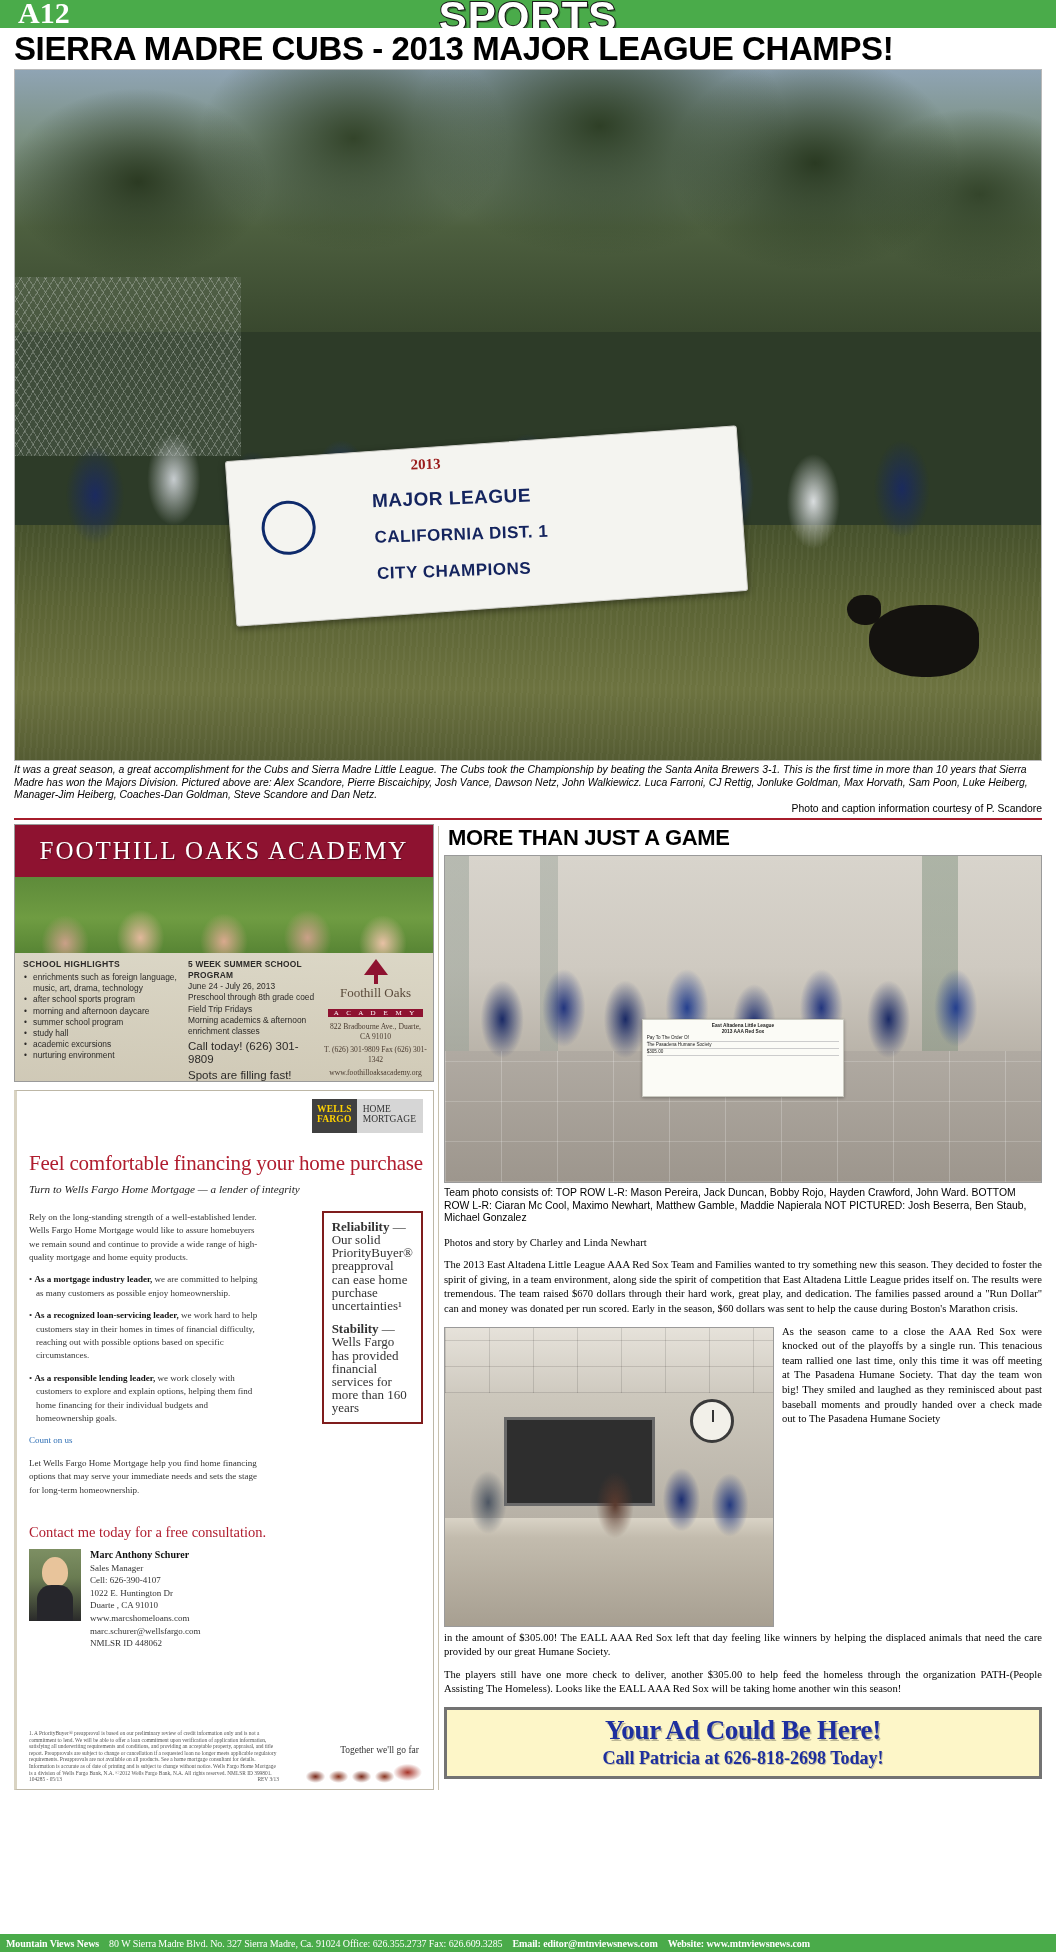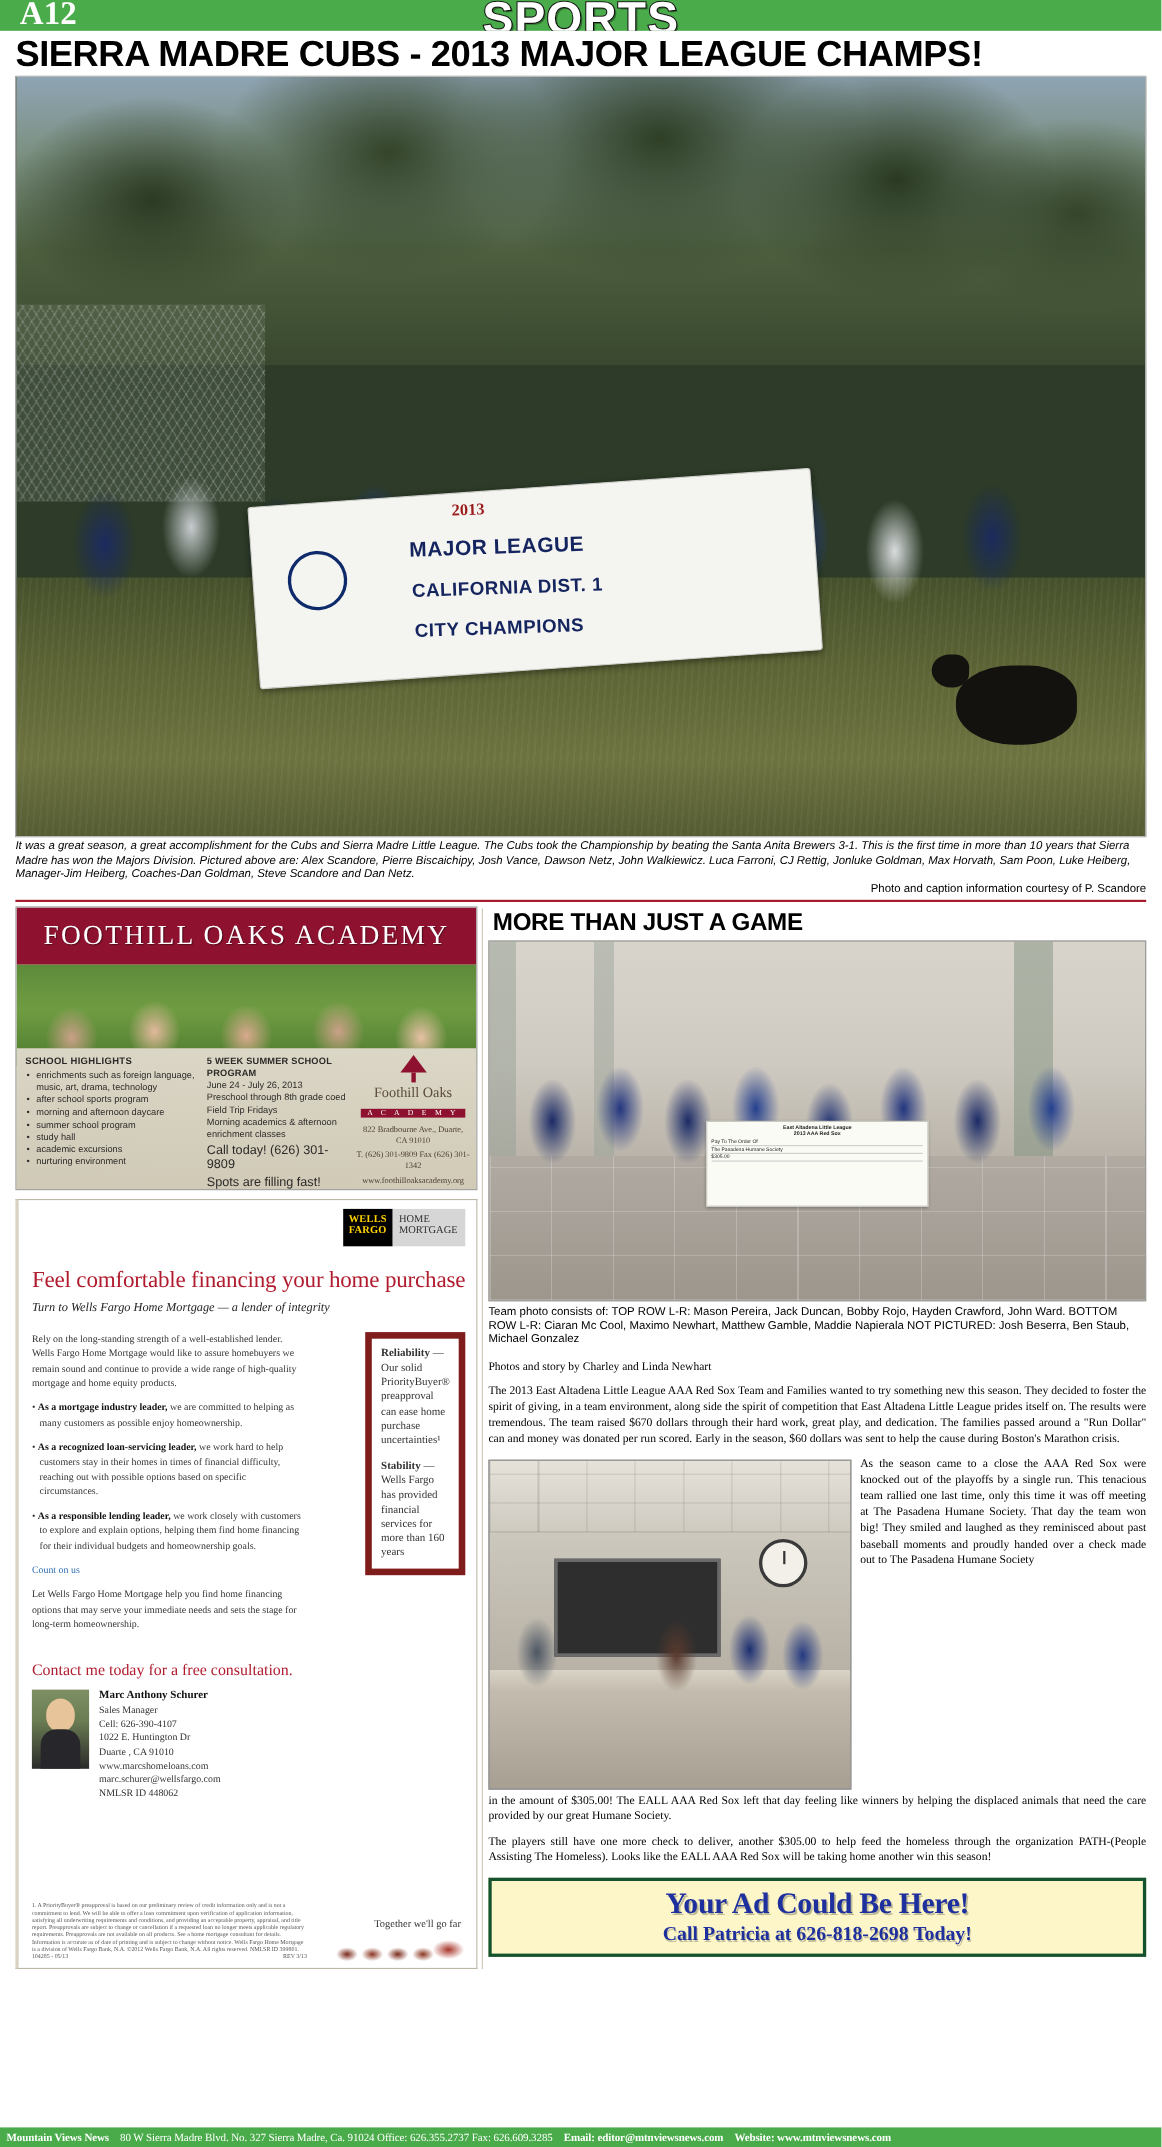--- a/index.html
+++ b/index.html
@@ -245,21 +245,21 @@
     position:relative;
     background:#fff;
     padding:6px 10px 6px 12px;
     font-family:"Liberation Serif", serif;
   }
   .wf-logo {
     position:absolute; right:10px; top:8px;
     display:flex; align-items:stretch; height:34px;
   }
   .wf-logo .wfbox {
-    background:#000000; color:#ffd200;
+    background:#404040; color:#ffd200;
     font-family:"Liberation Serif", serif;
     font-size:9.5px; font-weight:700; line-height:10.5px;
     padding:5px 5px 4px 5px; letter-spacing:.2px;
   }
   .wf-logo .hmbox {
     background:#d6d6d6; color:#333;
     font-family:"Liberation Serif", serif;
     font-size:9.5px; line-height:10.5px;
     padding:5px 7px 4px 6px;
   }
@@ -277,23 +277,23 @@
     color:#222;
   }
   .wf-cols { display:flex; margin-top:16px; gap:14px;}
   .wf-main { width:248px; font-size:9px; line-height:13.4px; color:#333; }
   .wf-main p { margin:0 0 9px 0; }
   .wf-main .bullet { padding-left:7px; text-indent:-7px; }
   .wf-main .bullet b { color:#111; }
   .wf-count { color:#2f6fb5; margin-bottom:0; }
   .wf-side { flex:1; }
   .wf-box {
-    border:6px solid #7f1d1d;
+    border:2px solid #7f1d1d;
     padding:7px 8px;
-    font-size:10px; line-height:13.2px; color:#333;
+    font-size:13px; line-height:13.2px; color:#333;
     margin-top:0;
     margin-left:44px;
   }
   .wf-box p { margin:0 0 10px 0;}
   .wf-box p:last-child{margin-bottom:0;}
   .wf-h2 {
     color:#b01c2e; font-size:14.5px; margin-top:18px;
   }
   .wf-person { display:flex; gap:9px; margin-top:8px; }
   .wf-portrait {
@@ -452,21 +452,21 @@
   .art-after { clear:both; }
   .art-after p {
     font-family:"Liberation Serif", serif;
     font-size:10.6px; line-height:14.6px;
     margin:0 0 8px 0; text-align:justify;
   }
 
   
   .adbox {
     margin-top:10px;
-    border:3px solid #14532d;
+    border:3px solid #737373;
     background:#fdf6c8;
     text-align:center;
     padding:5px 6px 7px 6px;
   }
   .adbox .l1 {
     font-family:"Liberation Serif", serif;
     font-weight:700;
     font-size:27px;
     color:#1e2f9e;
     letter-spacing:-.3px;

